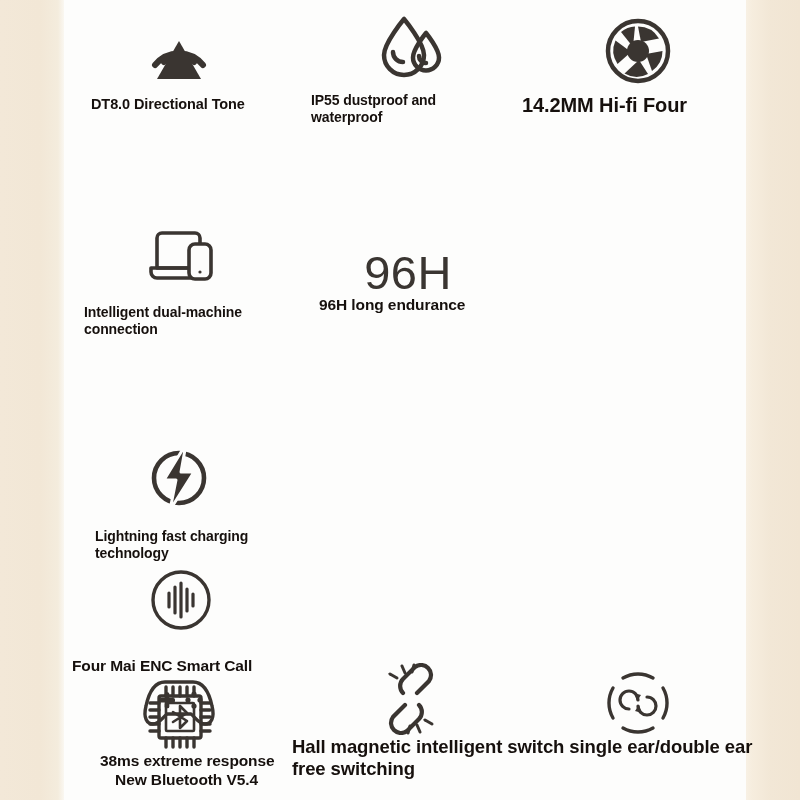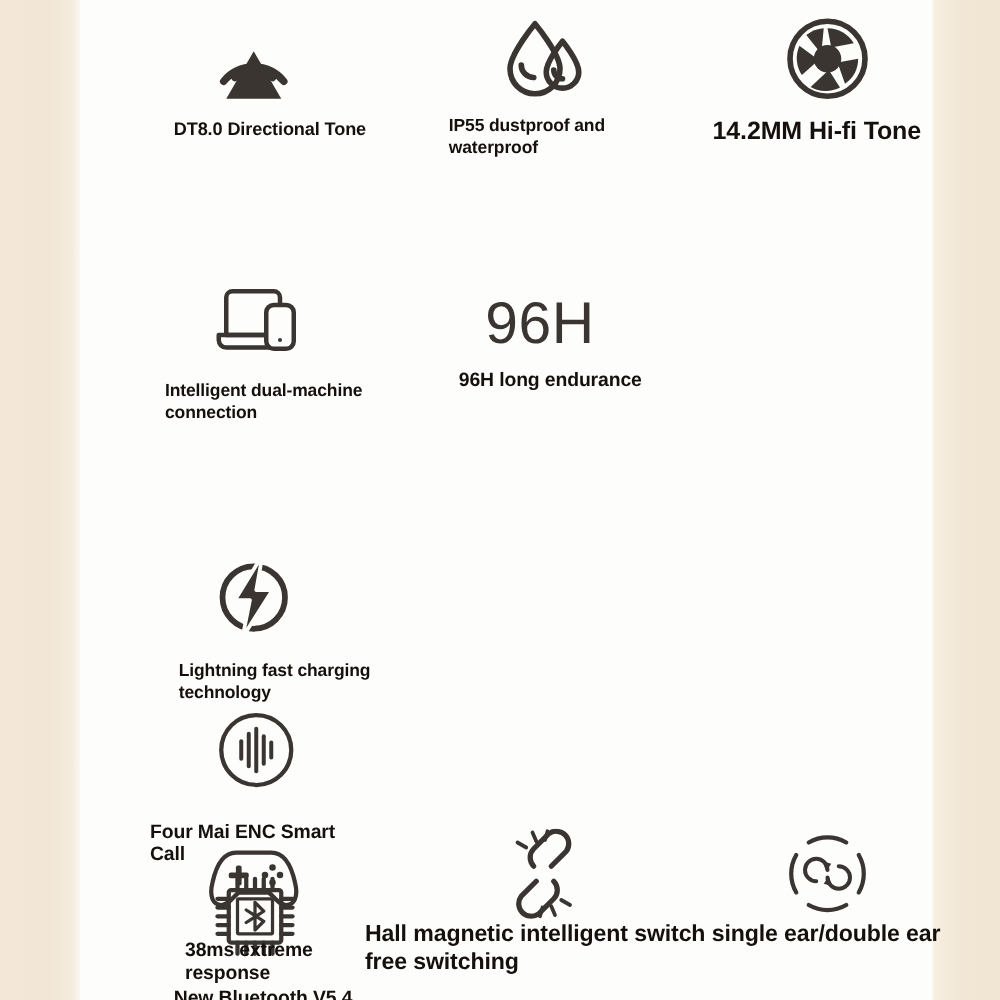--- a/index.html
+++ b/index.html
@@ -40,21 +40,20 @@
   }
   .row {
     position: absolute;
     left: 0;
     width: 682px;
     display: flex;
   }
   .cell {
     position: relative;
     box-sizing: border-box;
-    padding-left: 48px;
   }
   .icon-wrap {
     height: 78px;
     display: flex;
     align-items: center;
     justify-content: center;
   }
   .icon-wrap svg { display: block; }
   .caption {
     color: #16100d;
@@ -78,21 +77,21 @@
   #row-3 { top: 438px; flex-direction: column; }
   #row-4 { top: 660px; }
 
   .col-1 { width: 230px; }
   .col-2 { width: 228px; }
   .col-3 { width: 224px; }
 
   
   .ic-a { padding-left: 0px; }
   .ic-b { padding-left: 6px; }
-  .ic-c { padding-left: 8px; }
+  .ic-c { padding-left: 8px; align-items: flex-end; }
 
   
   .cap-sm   { font-size: 14.5px; }
   .cap-md   { font-size: 15.5px; }
   .cap-lg   { font-size: 14px; }
   .cap-xl   { font-size: 20px; }
 
   .cap-r1c1 { margin-top: 10px; margin-left: 27px; }
   .cap-r1c2 { margin-top: 6px;  margin-left: 17px; width: 200px; }
   .cap-r1c3 { margin-top: 8px;  margin-left: 0px;  width: 210px; }
@@ -159,21 +158,21 @@
             <g fill="#3a3531">
               <path d="M35 10.5 a24.5 24.5 0 0 1 21 12 L38 26 Z"></path>
               <path d="M59.5 35 a24.5 24.5 0 0 1 -10.5 20 L43 38 Z"></path>
               <path d="M45 58 a24.5 24.5 0 0 1 -23.5 -0.5 L36 44 Z"></path>
               <path d="M14.5 48 a24.5 24.5 0 0 1 -2 -23.5 L28 36 Z"></path>
               <path d="M18 16 a24.5 24.5 0 0 1 14 -5.5 L30 31 Z"></path>
               <circle cx="35" cy="35" r="11"></circle>
             </g>
           </svg>
         </div>
-        <div class="caption cap-xl cap-r1c3">14.2MM Hi-fi Tone</div>
+        <div class="caption cap-xl cap-r1c3">14.2MM Hi-fi Four</div>
       </div>
     </div>
 
     <div class="row" id="row-2">
 
 
       <div class="cell col-2">
         <div class="icon-wrap ic-b">
           <svg width="78" height="62" viewBox="0 0 78 62">
             <g fill="none" stroke="#3a3531" stroke-width="3.6" stroke-linejoin="round" stroke-linecap="round">

